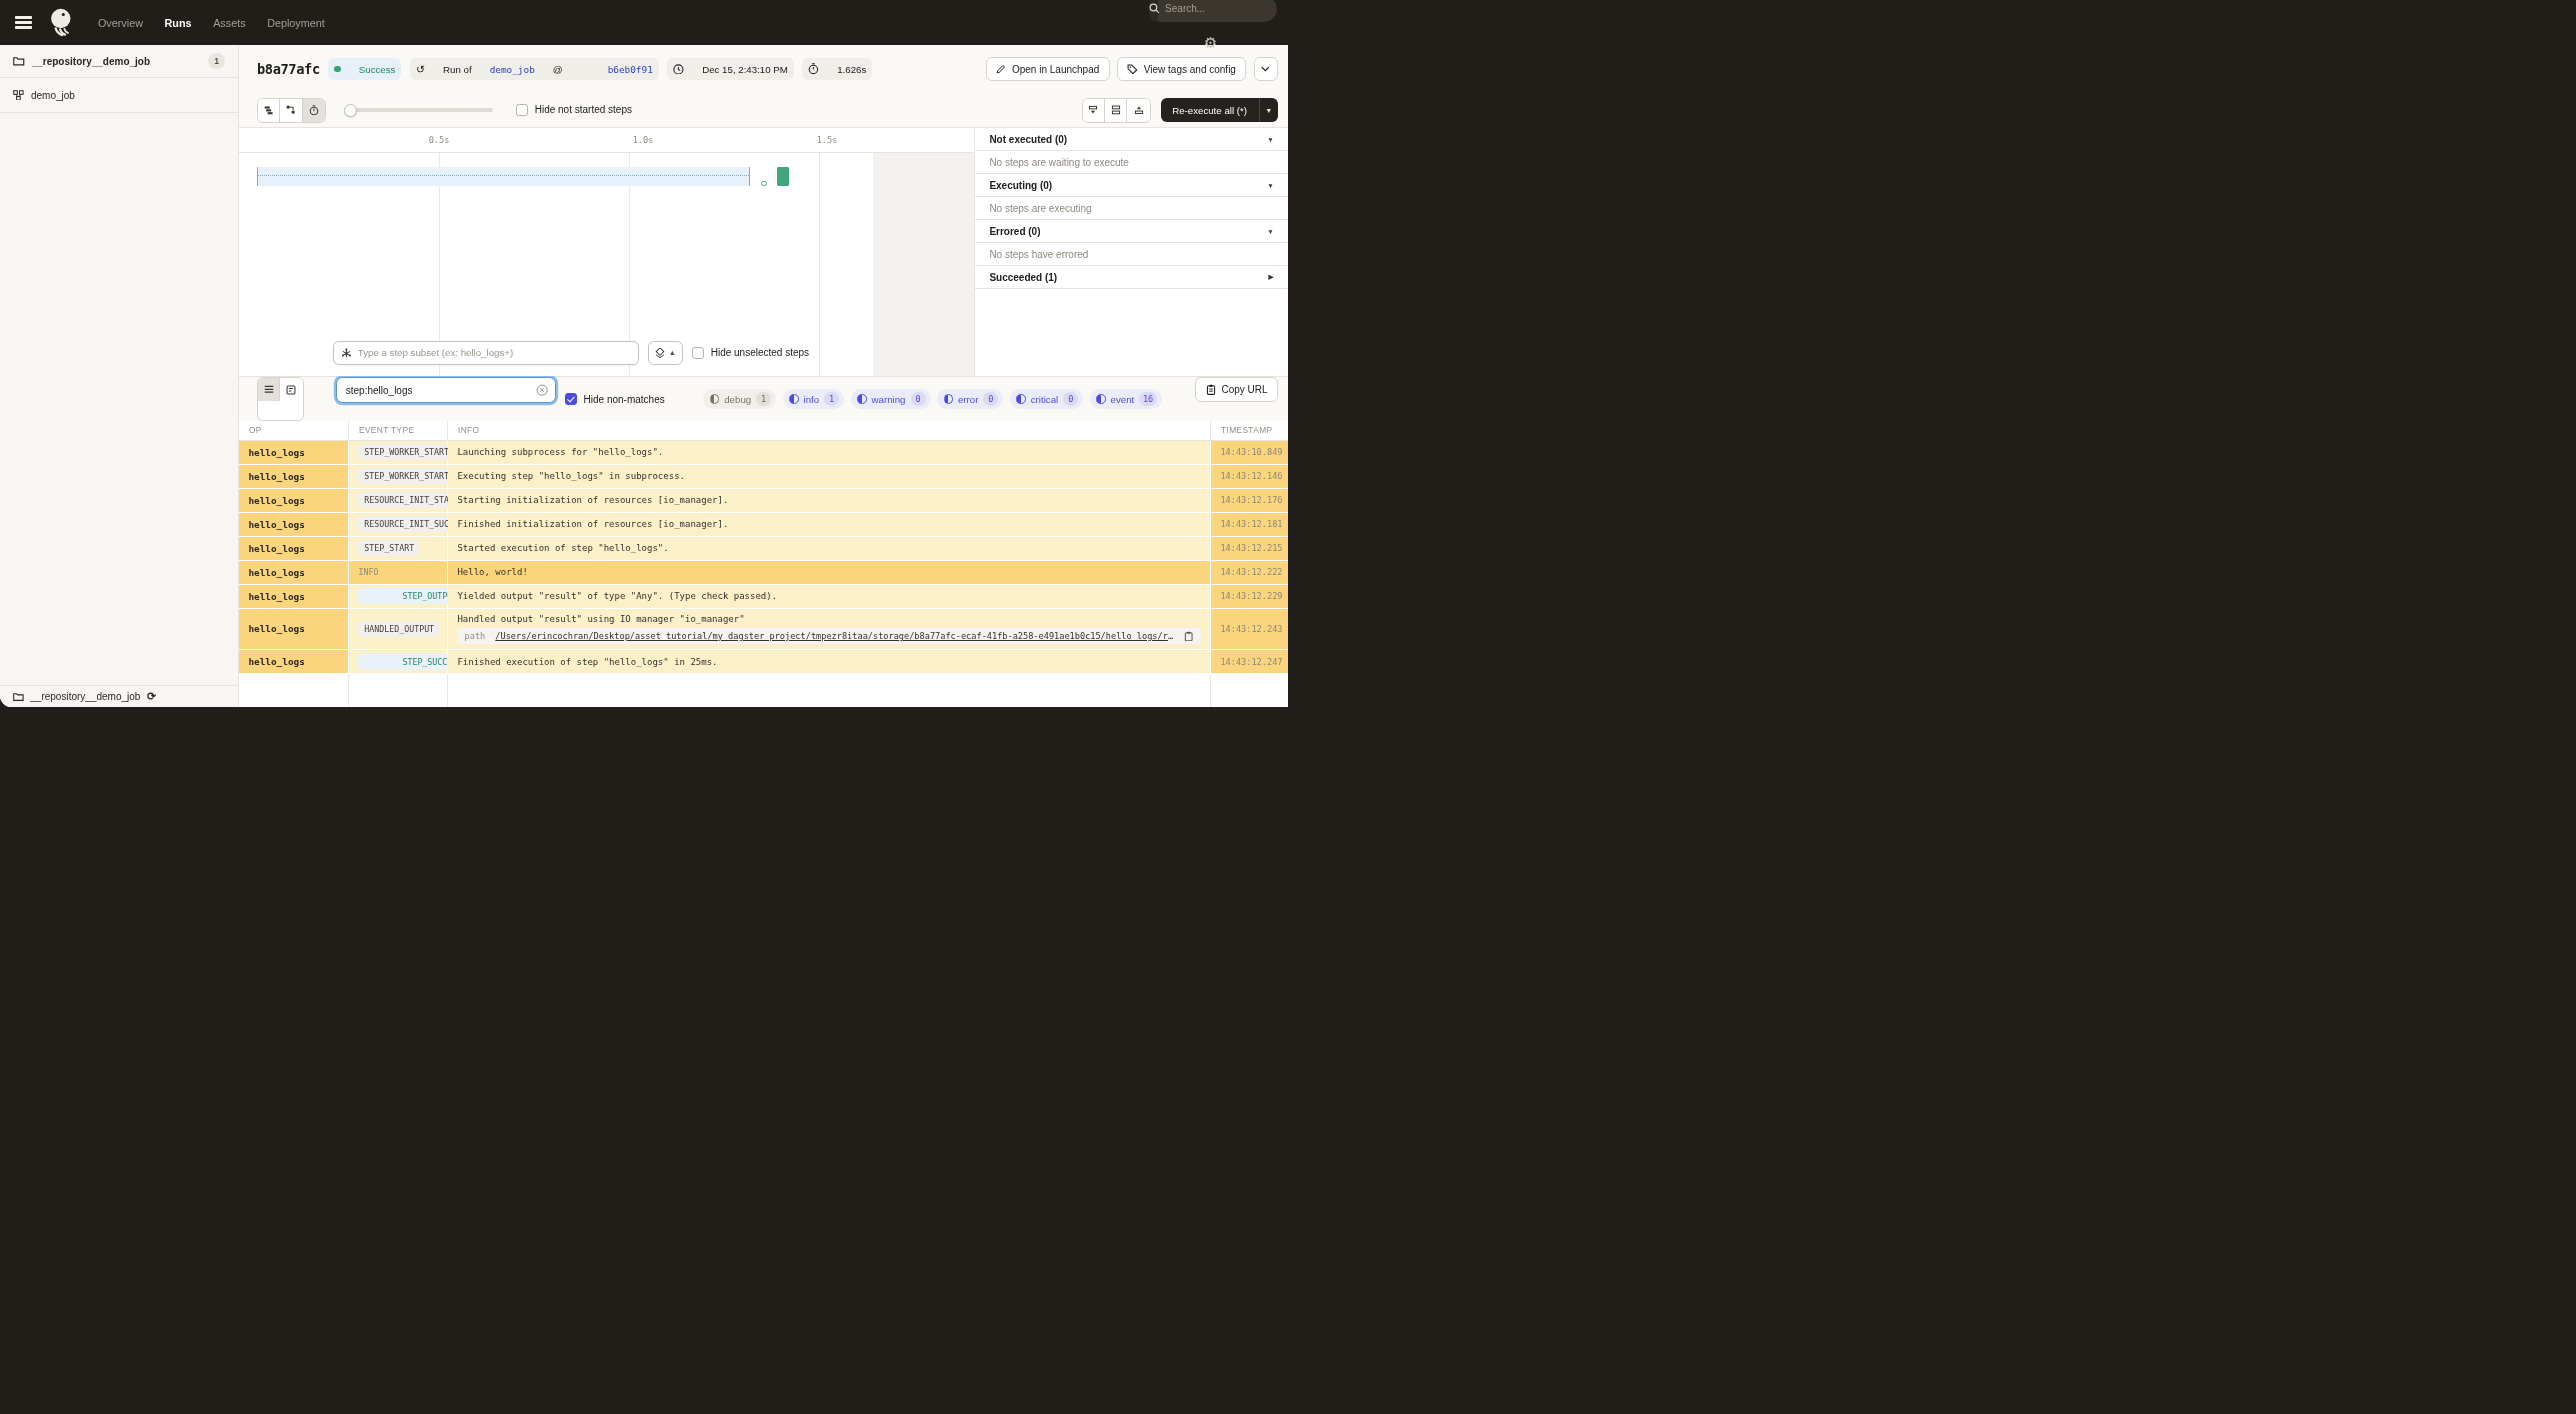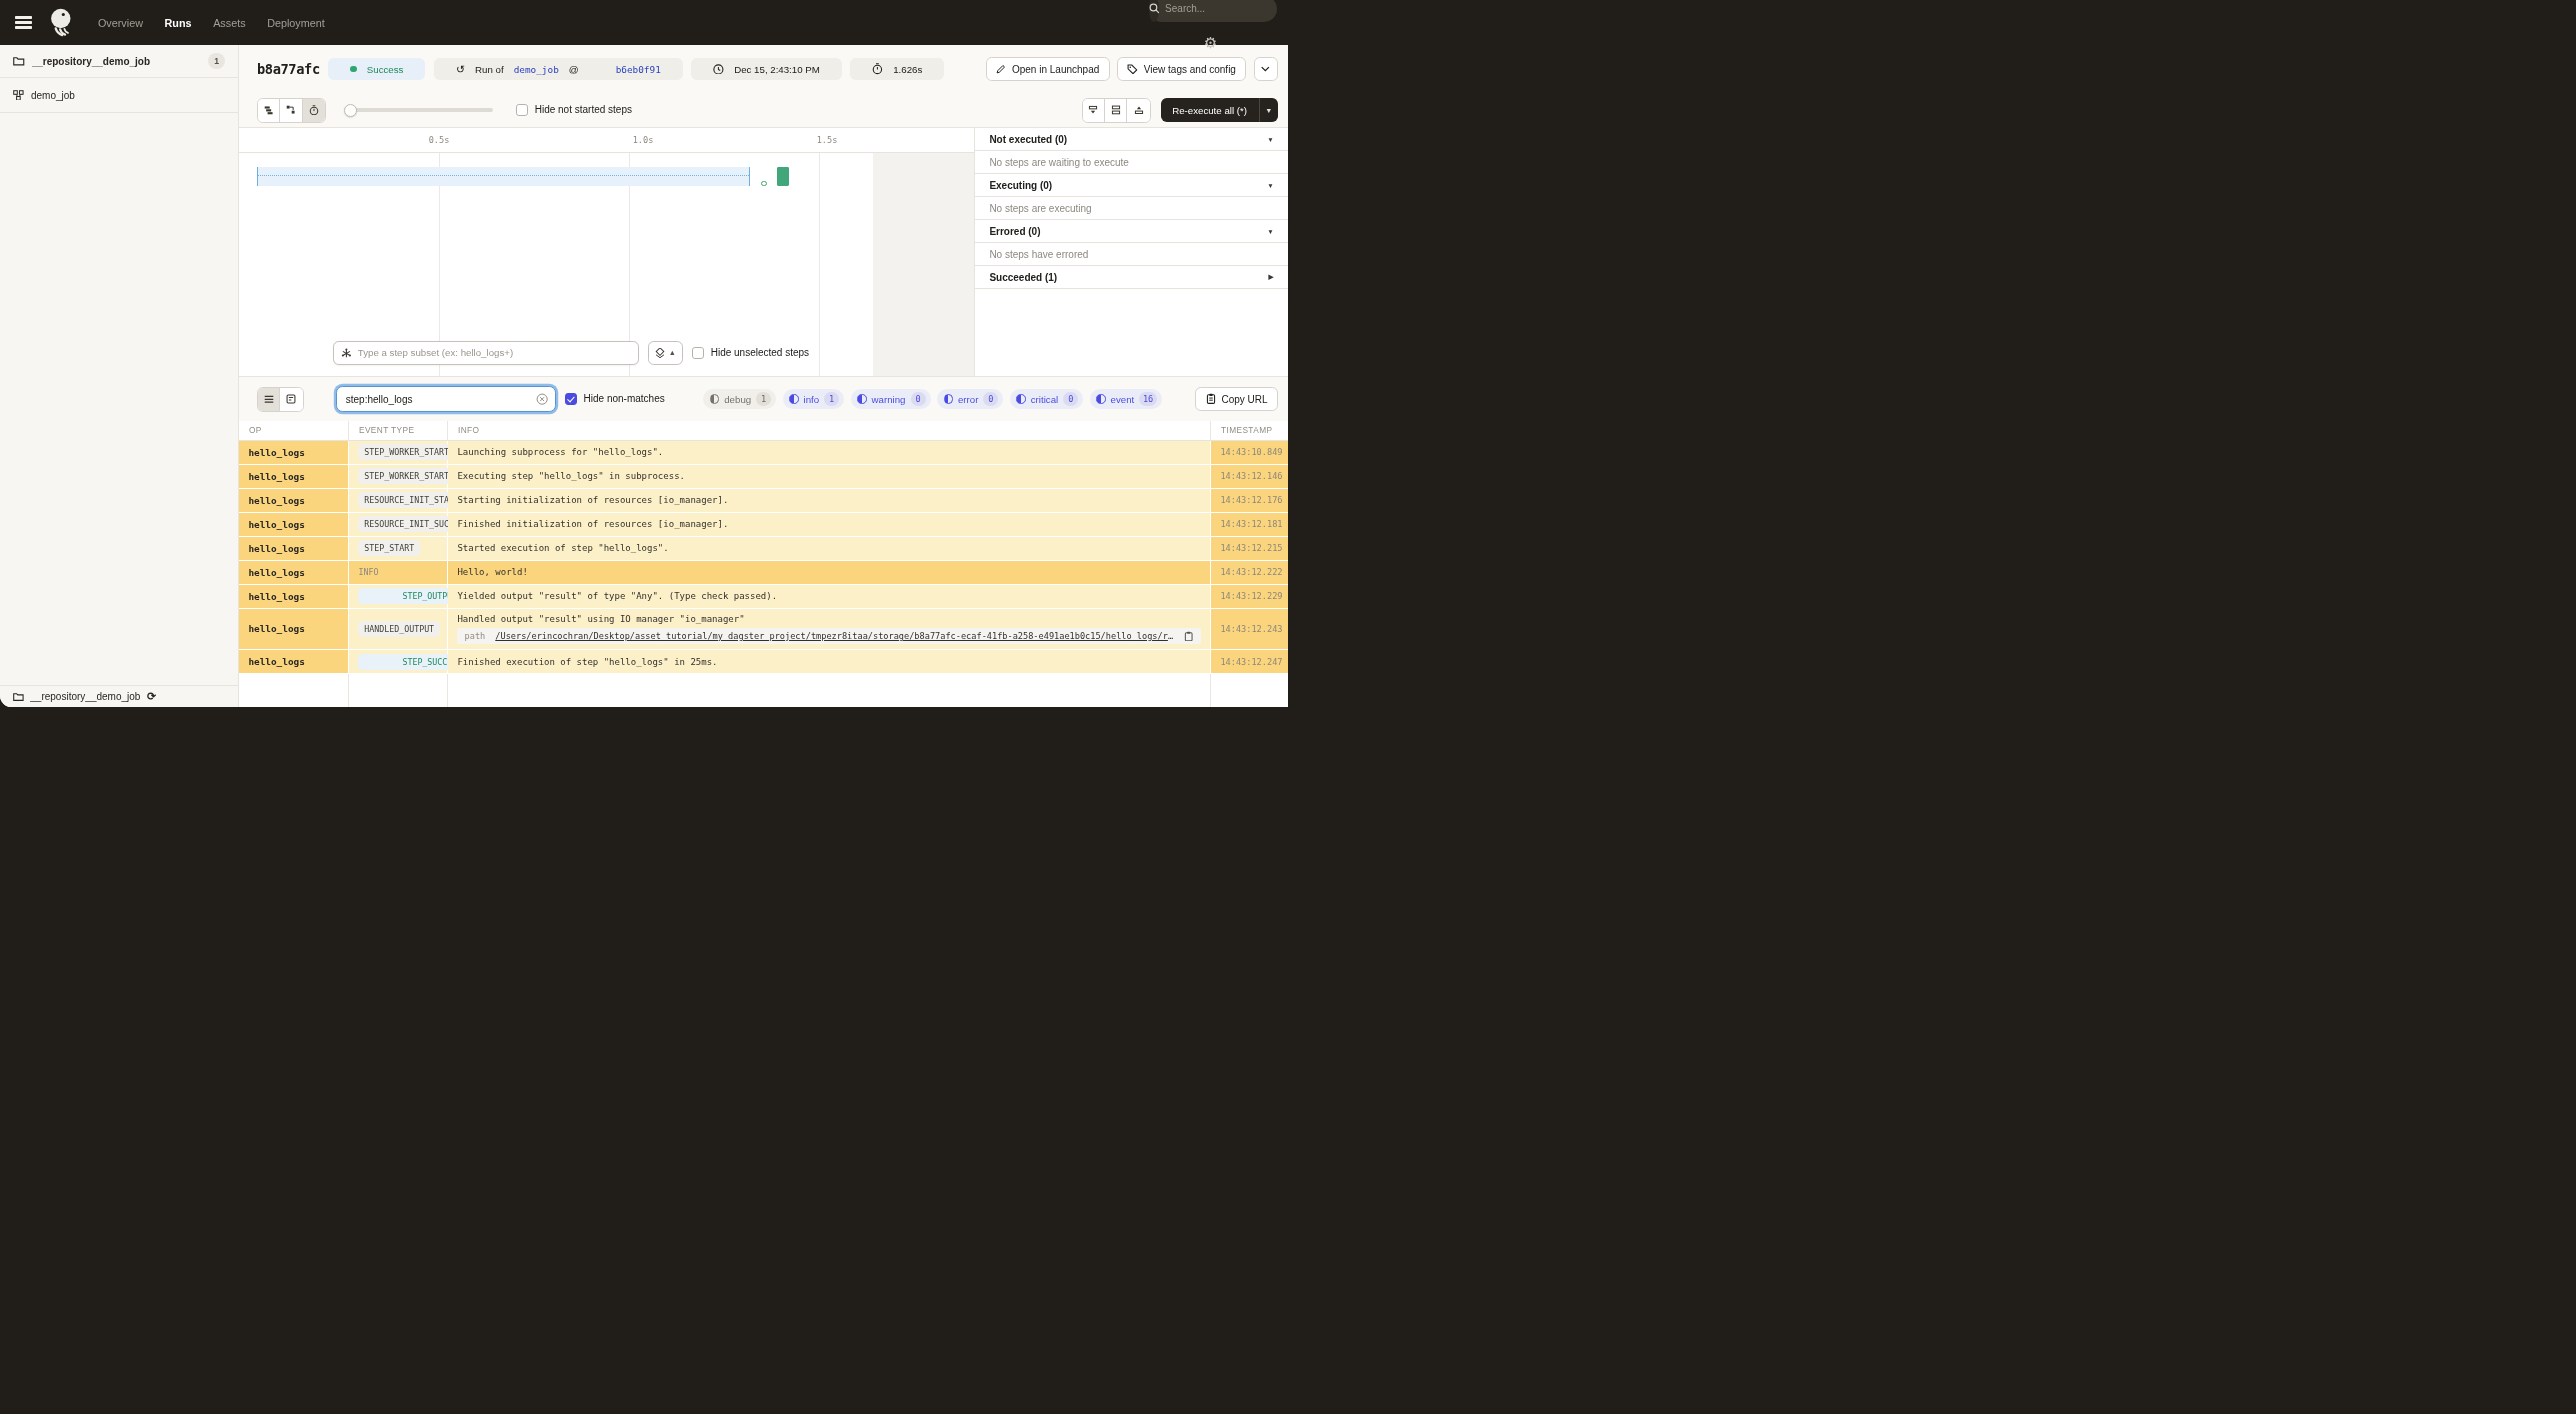--- a/index.html
+++ b/index.html
@@ -53,21 +53,21 @@
   .side-footer .label { font-size:10px; color:#2A2722; }
   .refresh { font-size:10.8px; color:#2A2722; cursor:pointer; font-weight:bold; }
   .icon { flex:none; display:inline-flex; align-items:center; justify-content:center; }
 
   
   .main { flex:1; display:flex; flex-direction:column; min-width:0; }
 
   
   .run-header { height:48px; display:flex; align-items:center; padding:0 10px 0 18px; gap:8.6px; }
   .run-id { font-family:"DejaVu Sans Mono",monospace; font-size:13.7px; font-weight:bold; letter-spacing:-0.4px; }
-  .badge { height:21.6px; border-radius:5.8px; background:#F0EEE9; display:flex; align-items:center; gap:10px; padding:0 22px; font-size:9.7px; color:#21201D; }
+  .badge { height:21.6px; border-radius:5.8px; background:#F0EEE9; display:flex; align-items:center; gap:18px; padding:0 6px; font-size:9.7px; color:#21201D; }
   .badge.success { background:#E7EFF8; color:#1E8A5E; font-weight:normal; }
   .dot { width:6.5px; height:6.5px; border-radius:50%; background:#2FA672; }
   .badge a { color:var(--c-link,#2D43C0); text-decoration:none; cursor:pointer; }
   .hdr-actions { margin-left:auto; display:flex; gap:7.2px; }
   .btn { height:24.5px; border:0.7px solid #D7D3CC; background:#FFFFFF; border-radius:5.8px; display:flex; align-items:center; gap:5.8px; padding:0 9.4px; font-size:10px; color:#21201D; cursor:pointer; white-space:nowrap; }
   .btn.icon-only { width:24.5px; padding:0; justify-content:center; }
 
   
   .toolbar { height:35px; display:flex; align-items:center; padding:0 10px 0 18px; border-bottom:0.7px solid #E7E4DE; }
   .seg { display:flex; border:0.7px solid #D7D3CC; border-radius:5.8px; overflow:hidden; background:#fff; }
@@ -106,21 +106,21 @@
   .layers-btn .up { font-size:7.2px; color:#55514A; }
 
   
   .steps-panel { width:314px; border-left:0.7px solid #E7E4DE; background:#fff; }
   .sp-row { height:23px; display:flex; align-items:center; padding:0 14.4px; border-bottom:0.7px solid #E7E4DE; font-size:10px; }
   .sp-row.hdr { font-weight:bold; color:#21201D; cursor:pointer; }
   .sp-row.hdr .caret { margin-left:auto; font-size:6.5px; color:#3A372F; }
   .sp-row.body { color:#8D887F; border-bottom:0.7px solid #E7E4DE; }
 
   
-  .log-filter { height:44px; display:flex; align-items:center; padding:0 10px 0 18px; background:#FAF9F6; gap:8.6px; }
+  .log-filter { height:44px; display:flex; padding:0 10px 0 18px; background:#FAF9F6; gap:8.6px; }
   .filter-input { width:220px; height:26px; border:0.7px solid #5795D2; box-shadow:0 0 0 2.2px #8FBCE8; border-radius:6.5px; background:#fff; display:flex; align-items:center; padding:0 7.2px 0 8.6px; margin-left:24px; }
   .filter-input input { flex:1; border:none; outline:none; font-size:10px; color:#21201D; background:transparent; font-family:"Liberation Sans",sans-serif; }
   .clear-x { color:#8D887F; cursor:pointer; display:flex; }
   .chips { display:flex; gap:6.5px; margin-left:30px; align-items:center; }
   .chip { height:19.5px; border-radius:10px; display:flex; align-items:center; gap:5px; padding:0 5px 0 6.5px; font-size:9.7px; cursor:pointer; }
   .chip.on  { background:#EAEDF8; color:var(--c-accent,#4B4BE1); }
   .chip.off { background:#F1EFEA; color:#76716B; }
   .toggle { width:9.4px; height:9.4px; border-radius:50%; border:1.1px solid currentColor; background:linear-gradient(90deg, currentColor 0 50%, transparent 50% 100%); }
   .chip .cnt { min-width:15px; height:14.4px; border-radius:7.2px; display:flex; align-items:center; justify-content:center; font-size:8.6px; font-family:"DejaVu Sans Mono",monospace; padding:0 3.6px; }
   .chip.on .cnt  { background:#DBDAF0; color:var(--c-accent,#4B4BE1); }

